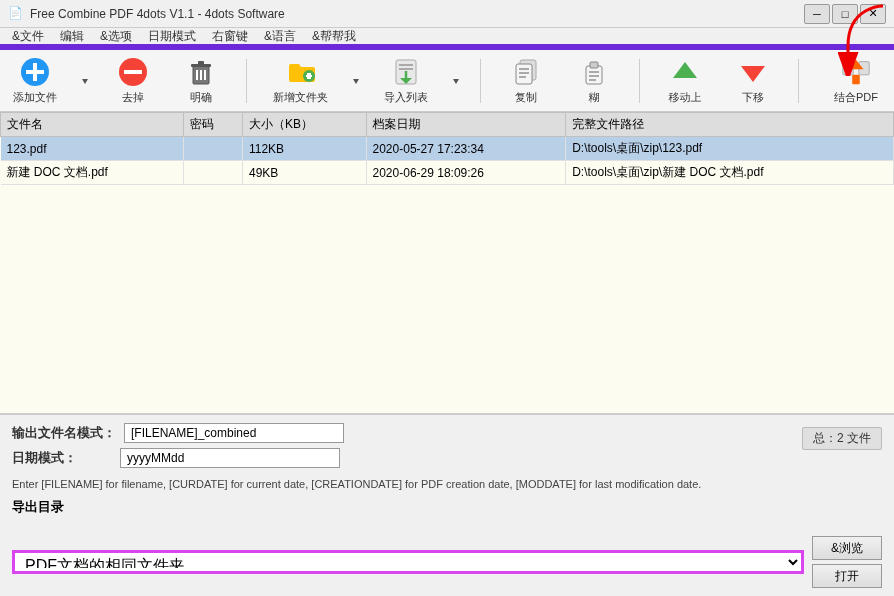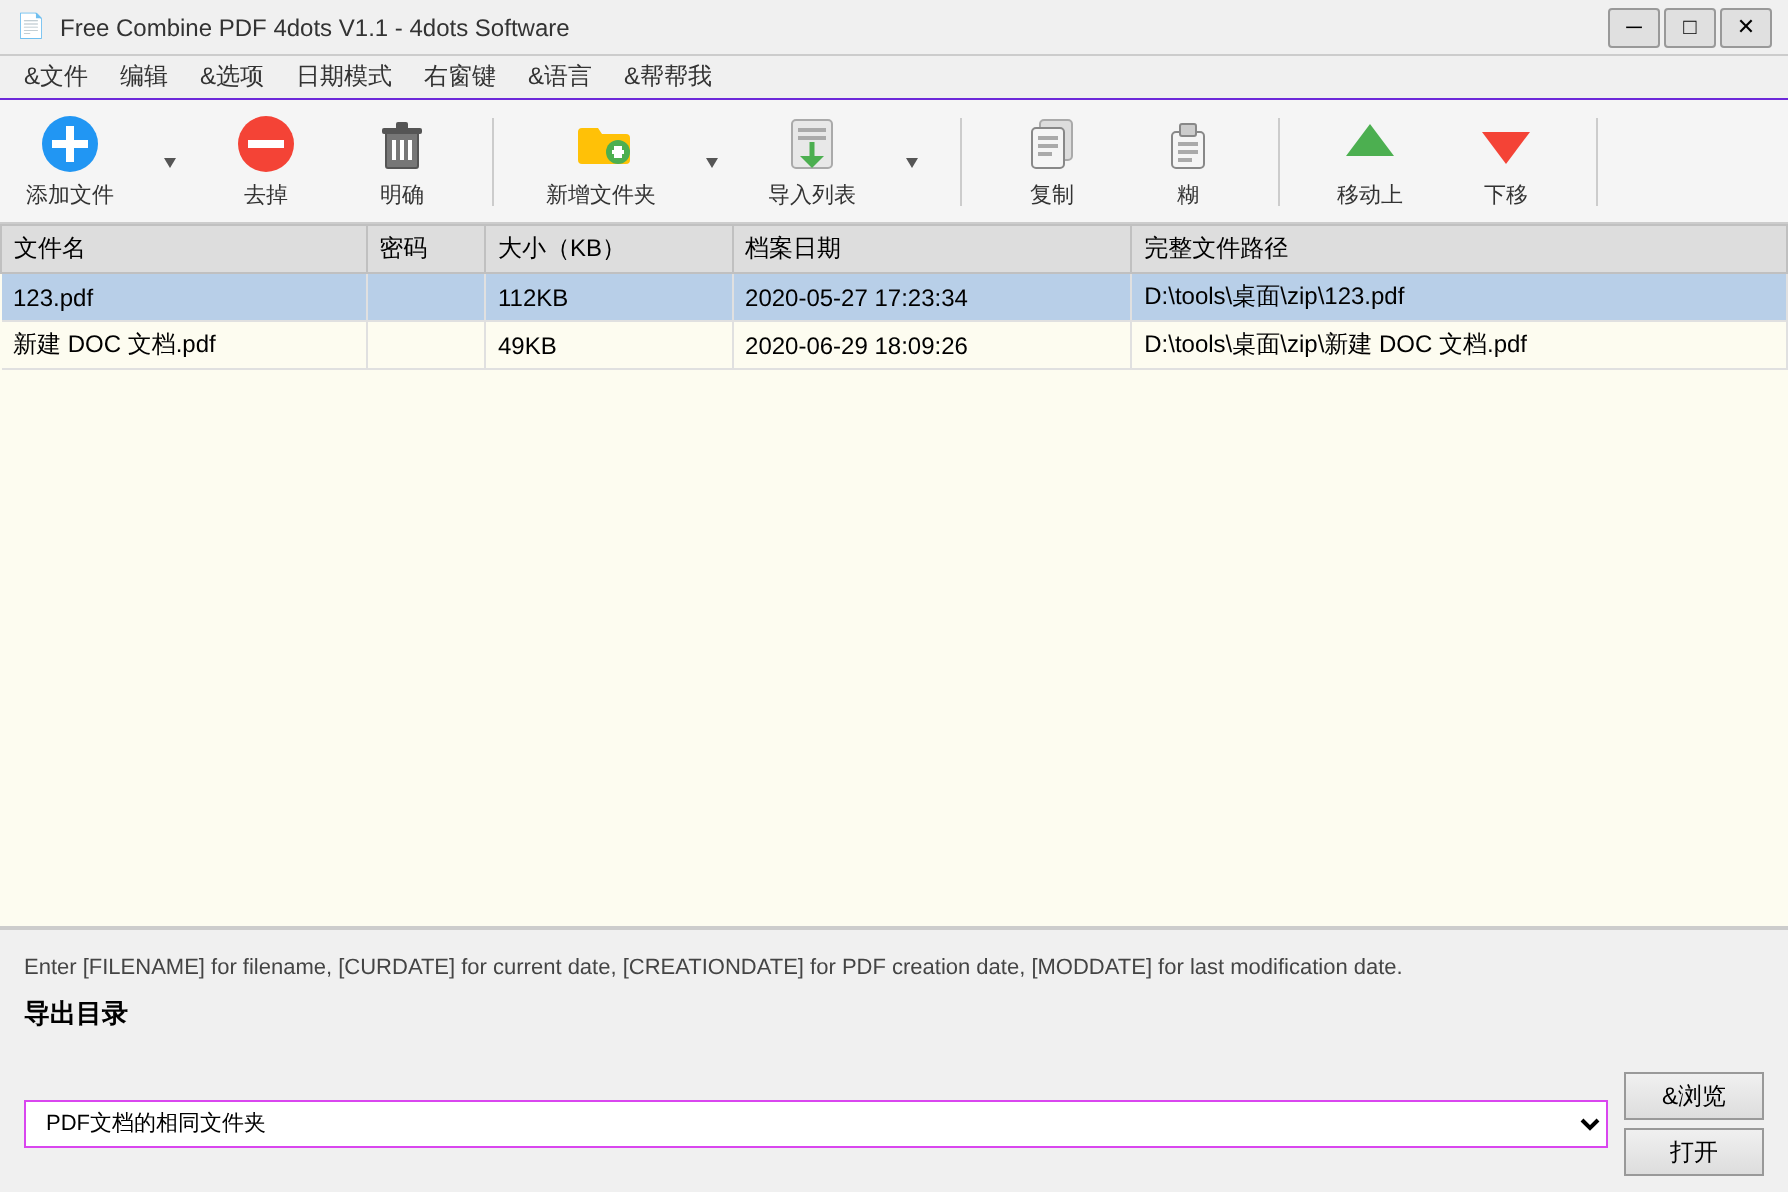--- a/index.html
+++ b/index.html
@@ -50,21 +50,21 @@
       justify-content: center;
       border-radius: 2px;
     }
 
     
     .menu-bar {
       background: #f0f0f0;
       display: flex;
       align-items: center;
       padding: 2px 4px;
-      border-bottom: 1px solid #6d28d9;
+      border-bottom: 6px solid #6d28d9;
       height: 22px;
     }
     .menu-item {
       padding: 2px 8px;
       cursor: pointer;
       font-size: 12px;
       color: #333;
       border-radius: 2px;
     }
 
@@ -192,23 +192,23 @@
       font-weight: bold;
       margin-bottom: 20px;
     }
     .export-row {
       display: flex;
       align-items: center;
       gap: 8px;
     }
     .export-select {
       flex: 1;
-      border: 1px solid #d946ef;
+      border: 3px solid #d946ef;
       padding: 3px 6px;
-      font-size: 11px;
+      font-size: 16px;
       background: white;
       height: 24px;
     }
     .export-btn {
       border: 1px solid #999;
       background: linear-gradient(to bottom, #f0f0f0, #ddd);
       padding: 3px 16px;
       font-size: 12px;
       cursor: pointer;
       height: 24px;
@@ -372,20 +372,42 @@
     <div class="toolbar-icon">
       <svg width="32" height="32" viewBox="0 0 32 32">
         <polygon points="16,26 28,10 4,10" fill="#F44336"></polygon>
       </svg>
     </div>
     <span class="toolbar-btn-label">下移</span>
   </div>
 
   <div class="toolbar-separator"></div>
 
+  <div style="margin-left:auto;position:relative;">
+
+    <svg style="position:absolute;top:-58px;right:-10px;width:70px;height:80px;pointer-events:none;" viewBox="0 0 70 80">
+      <defs>
+        <marker id="arrowhead" markerWidth="10" markerHeight="7" refX="3" refY="3.5" orient="auto">
+          <polygon points="0 0, 10 3.5, 0 7" fill="#e00"></polygon>
+        </marker>
+      </defs>
+      <path d="M 55 10 C 55 10 20 10 20 50 L 20 65" stroke="#e00" stroke-width="3" fill="none" marker-end="url(#arrowhead)"></path>
+    </svg>
+    <div class="toolbar-btn" style="min-width:64px;">
+      <div class="toolbar-icon">
+        <svg width="34" height="34" viewBox="0 0 34 34">
+          <rect x="3" y="6" width="11" height="14" rx="1" fill="#ddd" stroke="#aaa"></rect>
+          <rect x="20" y="6" width="11" height="14" rx="1" fill="#ddd" stroke="#aaa"></rect>
+          <polygon points="17,4 25,14 9,14" fill="#FF6600"></polygon>
+          <rect x="13" y="20" width="8" height="10" rx="1" fill="#FF6600"></rect>
+        </svg>
+      </div>
+      <span class="toolbar-btn-label">结合PDF</span>
+    </div>
+  </div>
 </div>
 
 <div class="main-content">
 
   <div class="file-table-container">
     <table class="file-table">
       <thead>
         <tr>
           <th>文件名</th>
           <th>密码</th>
@@ -407,20 +429,35 @@
           <td></td>
           <td>49KB</td>
           <td>2020-06-29 18:09:26</td>
           <td>D:\tools\桌面\zip\新建 DOC 文档.pdf</td>
         </tr>
       </tbody>
     </table>
   </div>
 
   <div class="bottom-panel">
+    <div style="display:flex;align-items:flex-start;gap:20px;">
+      <div style="flex:1;">
+        <div class="form-row">
+          <span class="form-label">输出文件名模式：</span>
+          <input class="form-input" type="text" value="[FILENAME]_combined" style="">
+        </div>
+        <div class="form-row">
+          <span class="form-label">日期模式：</span>
+          <input class="form-input" type="text" value="yyyyMMdd" style="">
+        </div>
+      </div>
+      <div style="display:flex;align-items:center;padding-top:4px;">
+        <span class="total-badge">总：2 文件</span>
+      </div>
+    </div>
 
     <p class="hint-text">Enter [FILENAME] for filename, [CURDATE] for current date, [CREATIONDATE] for PDF creation date, [MODDATE] for last modification date.</p>
 
     <div class="export-section-title">导出目录</div>
     <div class="export-row">
       <select class="export-select"><option>PDF文档的相同文件夹</option></select>
       <div style="display:flex;flex-direction:column;gap:4px;">
         <button class="export-btn">&amp;浏览</button>
         <button class="export-btn">打开</button>
       </div>

